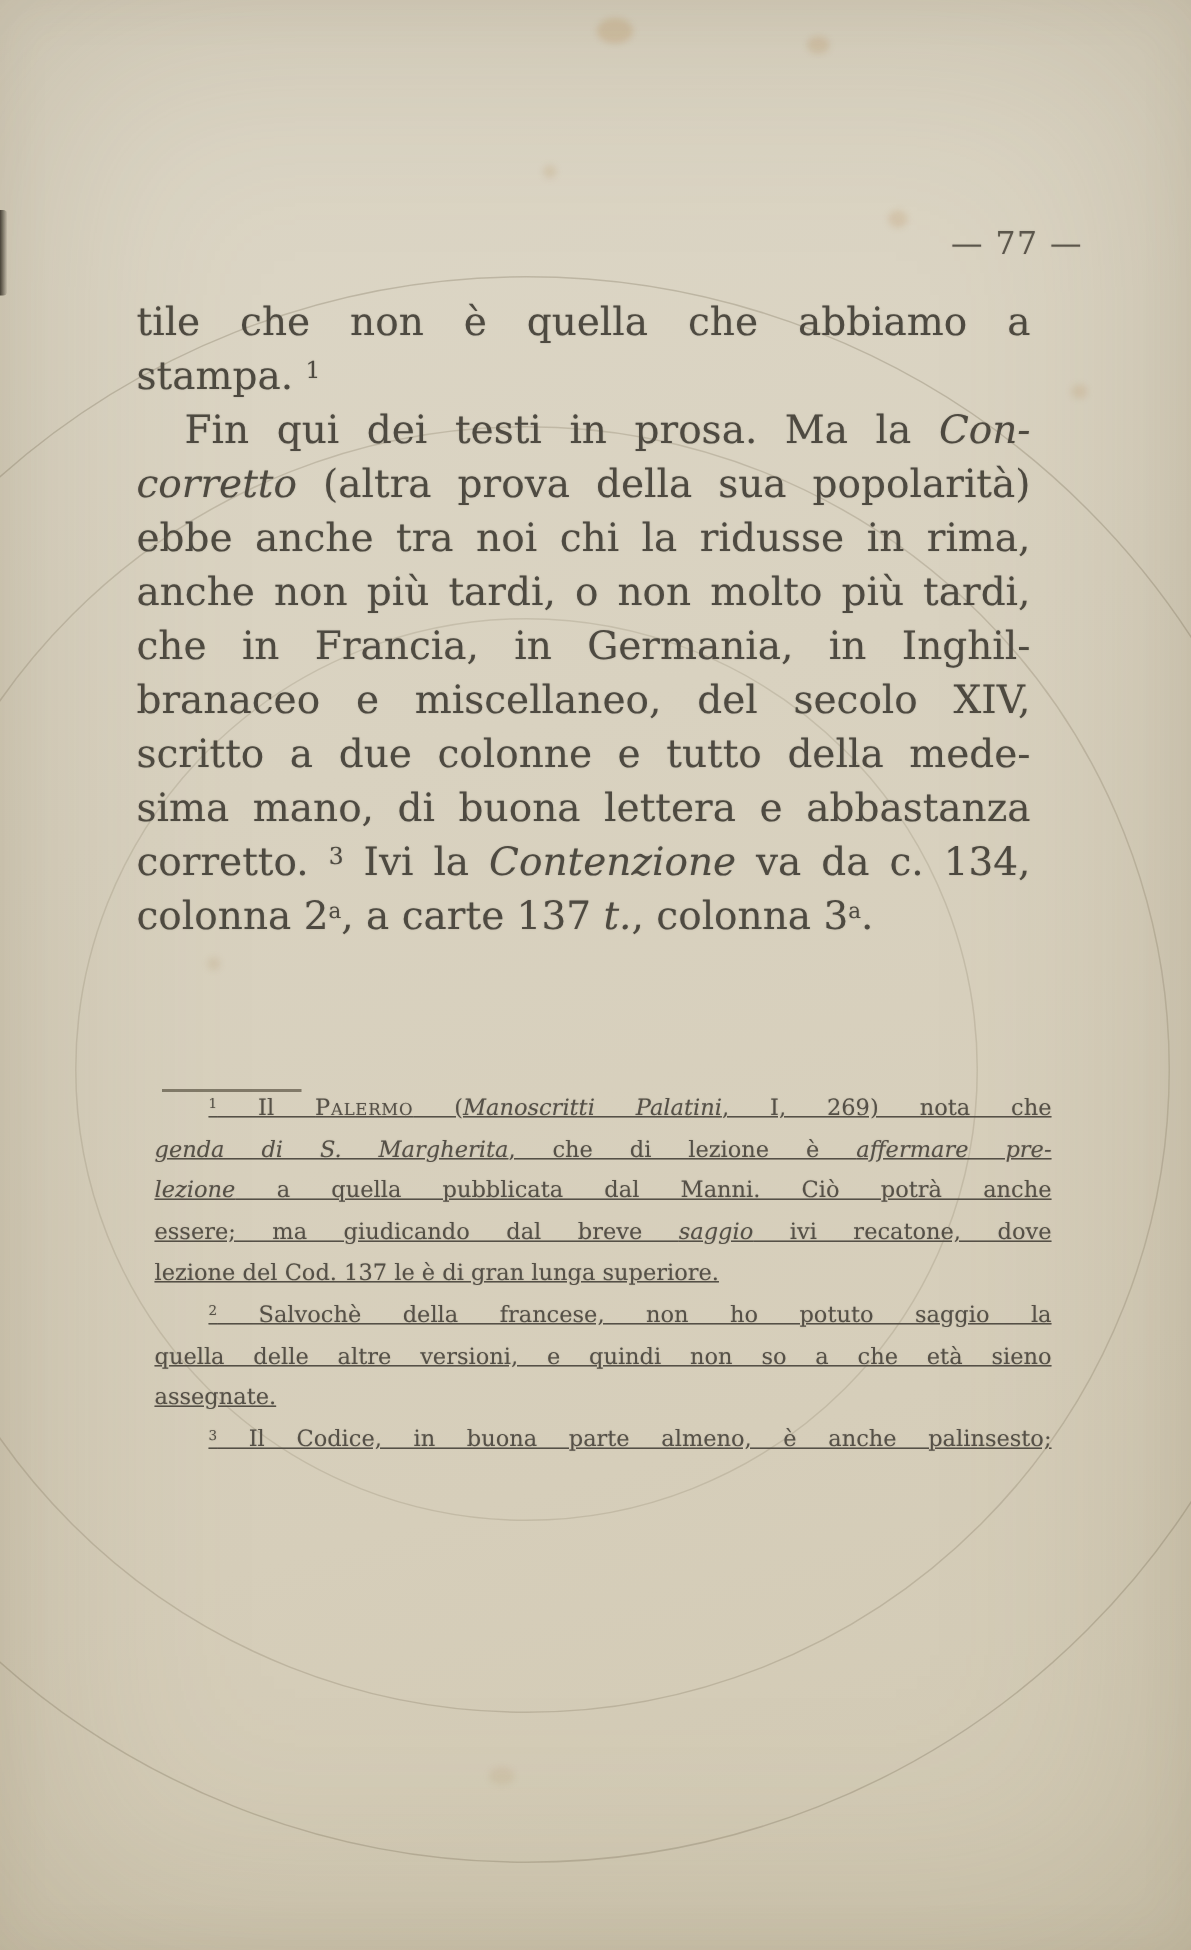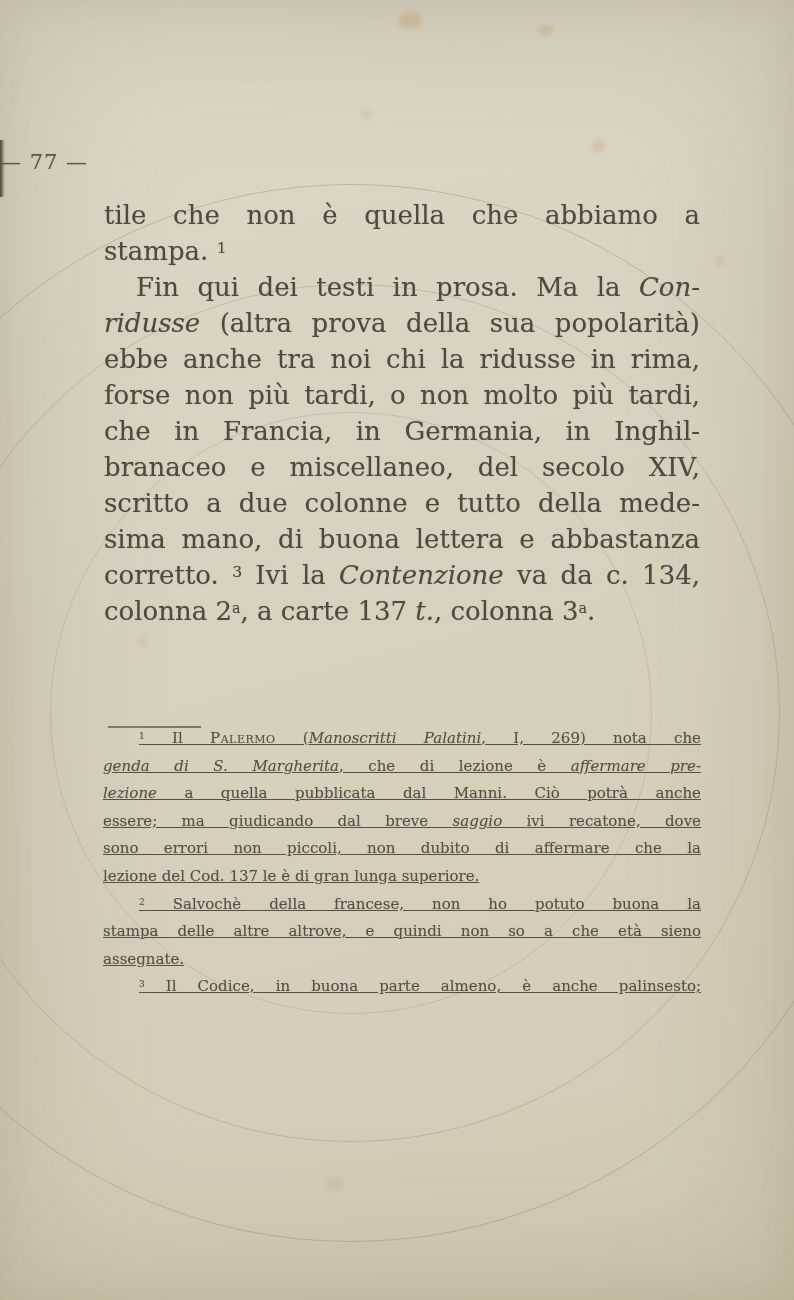--- a/index.html
+++ b/index.html
@@ -25,27 +25,27 @@
   .s5{left:714px;top:256px;width:11px;height:10px;background:rgba(170,118,58,0.14);}
   .s6{left:138px;top:638px;width:9px;height:9px;background:rgba(160,115,58,0.12);}
   .s7{left:326px;top:1178px;width:17px;height:12px;background:rgba(170,120,58,0.10);}
   
   .edge-mark{position:absolute;left:0;top:140px;width:5px;height:57px;
     background:linear-gradient(to right,rgba(45,42,36,0.9),rgba(45,42,36,0));
     border-radius:0 3px 3px 0;pointer-events:none;}
   
   .pagenum{
     position:absolute;left:0;top:149px;width:722px;
-    text-align:left;font-size:21px;line-height:26px;
+    text-align:right;font-size:21px;line-height:26px;
     color:#5b564c;letter-spacing:1px;
     text-shadow:0 0 1px rgba(80,75,65,0.30);
   }
   
   .body-text{
-    position:absolute;left:104px;top:197px;width:596px;
+    position:absolute;left:91px;top:197px;width:596px;
     font-size:26px;color:#4e4a41;
     text-shadow:0 0 1px rgba(78,74,65,0.35);
   }
   .body-text .line{height:36px;line-height:36px;white-space:normal;}
   
   .fn-rule{position:absolute;left:108px;top:726px;width:93px;height:2px;
     background:rgba(100,92,76,0.75);}
   
   .footnotes{
     position:absolute;left:103px;top:725px;width:598px;
@@ -85,40 +85,39 @@
   <div class="stain s7"></div>
 
   <div class="edge-mark"></div>
 
   <div class="pagenum">— 77 —</div>
 
   <main class="body-text">
     <div class="line j"><span>tile che non è quella che abbiamo a</span></div>
     <div class="line"><span>stampa. </span><span class="sup">1</span></div>
     <div class="line j ind-m"><span>Fin qui dei testi in prosa. Ma la </span><span class="i">Con-</span></div>
-    <div class="line j"><span class="i">ridusse</span><span> (altra prova della sua popolarità)</span></div>
+    <div class="line j"><span class="i">corretto</span><span> (altra prova della sua popolarità)</span></div>
     <div class="line j"><span>ebbe anche tra noi chi la ridusse in rima,</span></div>
-    <div class="line j"><span>forse non più tardi, o non molto più tardi,</span></div>
+    <div class="line j"><span>anche non più tardi, o non molto più tardi,</span></div>
     <div class="line j"><span>che in Francia, in Germania, in Inghil-</span></div>
     <div class="line j"><span>branaceo e miscellaneo, del secolo XIV,</span></div>
     <div class="line j"><span>scritto a due colonne e tutto della mede-</span></div>
     <div class="line j"><span>sima mano, di buona lettera e abbastanza</span></div>
     <div class="line j"><span>corretto. </span><span class="sup">3</span><span> Ivi la </span><span class="i">Contenzione</span><span> va da c. 134,</span></div>
     <div class="line"><span>colonna 2</span><span class="supa">a</span><span>, a carte 137 </span><span class="i">t.</span><span>, colonna 3</span><span class="supa">a</span><span>.</span></div>
   </main>
 
   <div class="fn-rule"></div>
 
   <section class="footnotes">
     <div class="line j ind-f"><span class="sup">1</span><span> Il </span><span class="sc">Palermo</span><span> (</span><span class="i">Manoscritti Palatini</span><span>, I, 269) nota che</span></div>
     <div class="line j"><span class="i">genda di S. Margherita</span><span>, che di lezione è </span><span class="i">affermare pre-</span></div>
     <div class="line j"><span class="i">lezione</span><span> a quella pubblicata dal Manni. Ciò potrà anche</span></div>
     <div class="line j"><span>essere; ma giudicando dal breve </span><span class="i">saggio</span><span> ivi recatone, dove</span></div>
-    <div class="line j"><span>sono errori non piccoli, non dubito di affermare che la</span></div>
     <div class="line"><span>lezione del Cod. 137 le è di gran lunga superiore.</span></div>
-    <div class="line j ind-f"><span class="sup">2</span><span> Salvochè della francese, non ho potuto buona la</span></div>
-    <div class="line j"><span>stampa delle altre altrove, e quindi non so a che età sieno</span></div>
+    <div class="line j ind-f"><span class="sup">2</span><span> Salvochè della francese, non ho potuto saggio la</span></div>
+    <div class="line j"><span>quella delle altre versioni, e quindi non so a che età sieno</span></div>
     <div class="line"><span>assegnate.</span></div>
     <div class="line j ind-f"><span class="sup">3</span><span> Il Codice, in buona parte almeno, è anche palinsesto;</span></div>
   </section>
 
   <div class="vignette"></div>
 </div>
 
 </body></html>

